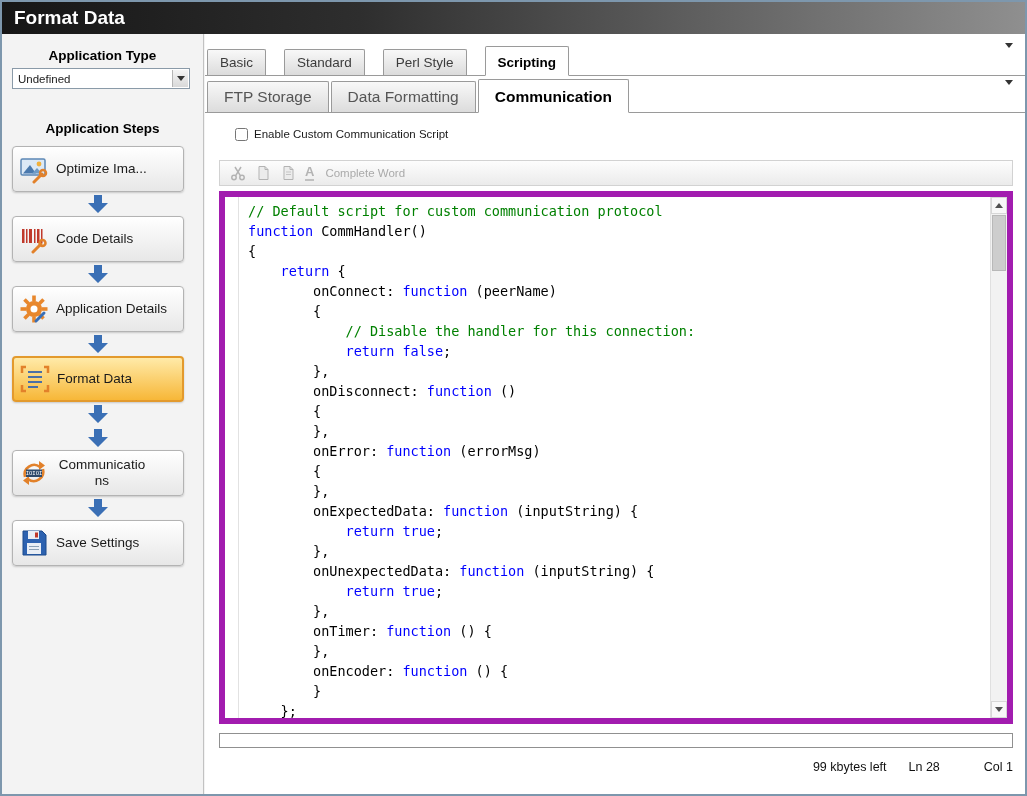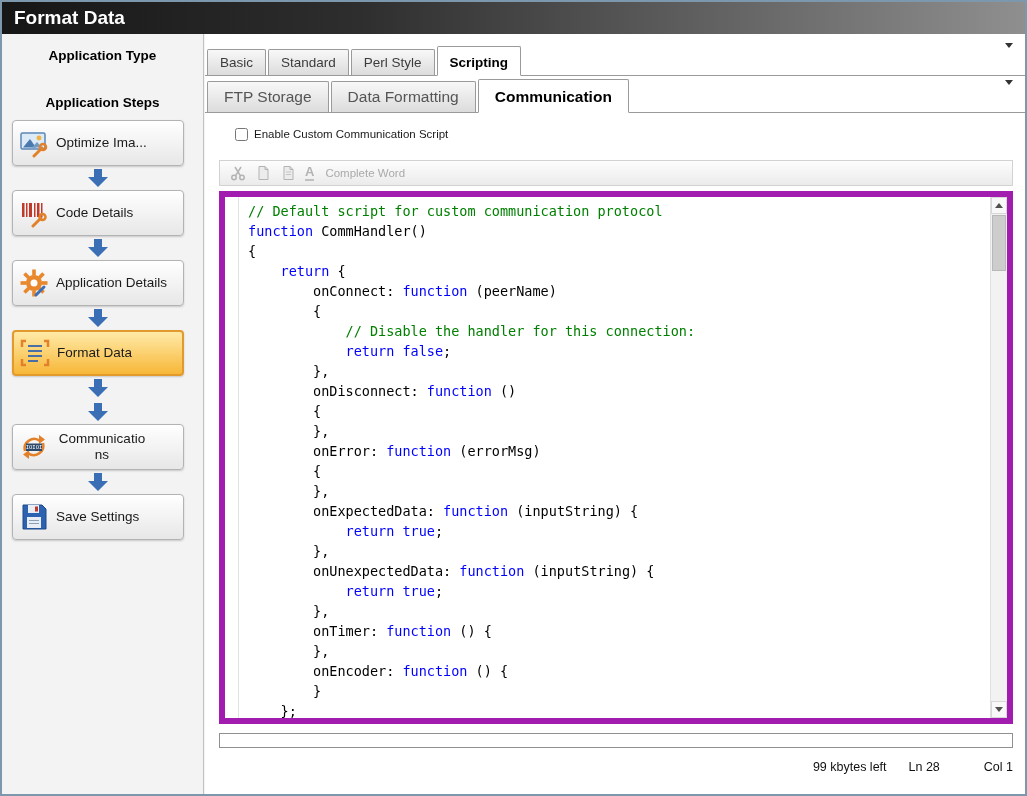--- a/index.html
+++ b/index.html
@@ -30,21 +30,21 @@
   .step .label { font-size:13.5px; color:#1a1a1a; line-height:1.2; max-width:118px; }
   .step .label.narrow { max-width:92px; word-break:break-all; }
   .step.active { background:linear-gradient(#ffeaa8, var(--accent,#f7b738)); border:2px solid #e39a2d; }
   .icon { width:30px; height:30px; display:inline-flex; align-items:center; justify-content:center; flex:0 0 30px; }
   .arrow { width:172px; height:24px; display:flex; align-items:center; justify-content:center; }
 
   
   .main { position:absolute; left:203px; top:32px; right:0; bottom:0; background:#fff; }
 
   .tabrow { position:absolute; left:0; right:0; display:flex; align-items:flex-end; border-bottom:1px solid #9a9a9a; padding-left:2px; }
-  .tabrow1 { top:12px; height:30px; }
+  .tabrow1 { top:12px; height:30px;gap:16px; }
   .tabrow2 { top:45px; height:34px; }
   .tab { border:1px solid #9a9a9a; border-bottom:none; border-radius:2px 2px 0 0;
     background:linear-gradient(#f8f8f8,#dcdcdc); color:#3c3c3c; margin-right:2px; cursor:default; }
   .tabrow1 .tab { font-size:13.5px; padding:5px 12px; }
   .tabrow2 .tab { font-size:15.5px; padding:6px 16px; color:#555; }
   .tab.sel { background:#fff; color:#000; font-weight:bold; margin-bottom:-1px; border-bottom:1px solid #fff; padding-top:8px; }
   .row-caret { position:absolute; right:12px; bottom:9px; }
 
   .checkbox-row { position:absolute; left:30px; top:94px; display:flex; gap:6px; font-size:11.5px; color:#1a1a1a; }
   .checkbox-row input { width:13px; height:13px; }
@@ -83,20 +83,26 @@
 <body>
 
 <div class="window">
 
   <div class="titlebar">
     <span>Format Data</span>
   </div>
 
   <div class="sidebar">
     <div class="side-label">Application Type</div>
+    <div class="combo">
+      <span>Undefined</span>
+      <span class="combo-btn">
+          <span class="tri-down"></span>
+        </span>
+    </div>
     <div class="side-label steps-title">Application Steps</div>
 
     <div class="steps">
 
       <div class="step">
         <span class="icon">
           <svg width="30" height="30" viewBox="0 0 30 30">
             <rect x="2" y="5" width="24" height="16" rx="1.5" fill="#dce9f6" stroke="#5b87b5" stroke-width="1.5"></rect>
             <circle cx="20" cy="10" r="2.4" fill="#f2b13c"></circle>
             <polygon points="4,19.5 11,11 17,19.5" fill="#4a79ad"></polygon>

